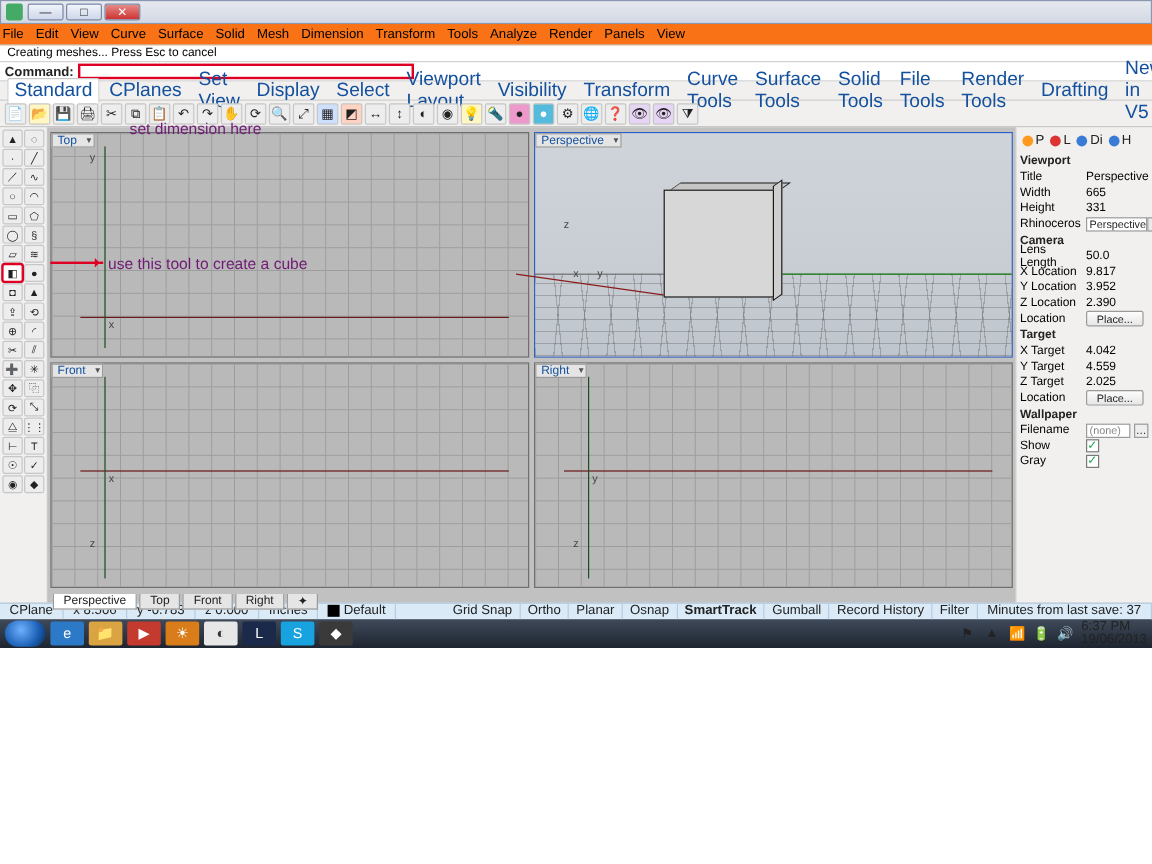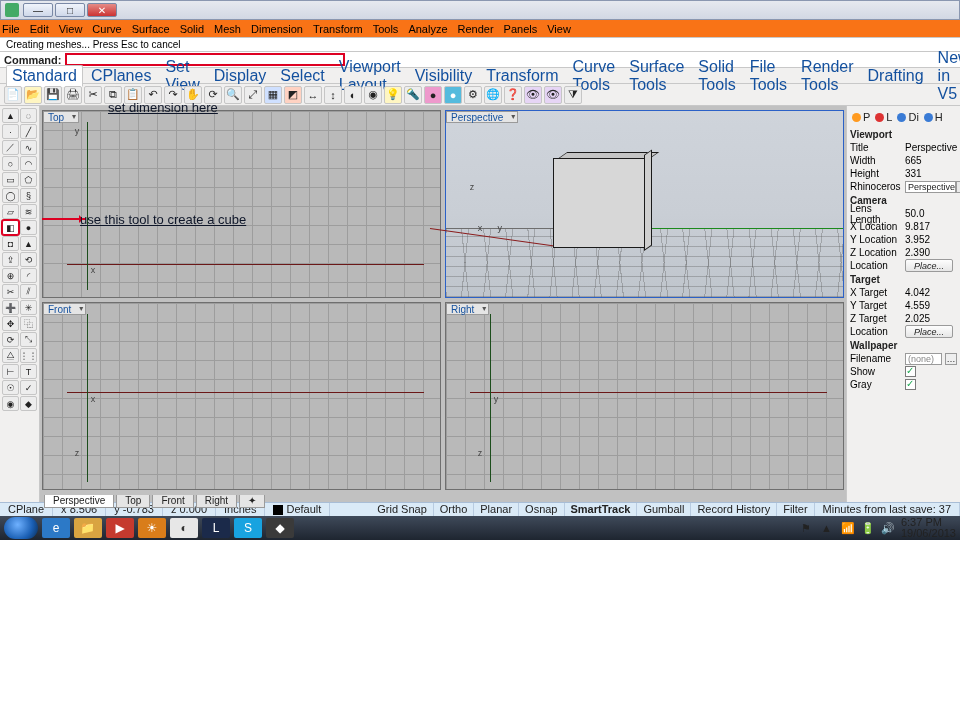--- a/index.html
+++ b/index.html
@@ -93,28 +93,28 @@
   .ptabs { display:flex; gap:5px; padding:2px 0 4px 2px;}
   .ptab { display:flex; align-items:center; gap:2px; font-size:10px;}
   .ptab .dot { width:9px;height:9px;border-radius:50%; display:inline-block;}
   .sect { font-weight:bold; font-size:10px; margin:2px 0 1px 0;}
   .prow { display:flex; align-items:center; height:13px; gap:3px;}
   .prow .plabel { flex:0 0 52px; font-size:10px; color:#000;}
   .prow .pval { flex:1; font-size:10px; color:#000;}
   .projsel { flex:1; display:flex; align-items:center;}
   .projsel .selbox { flex:1; height:12px; border:1px solid #9a9a9a; background:#fff; font-size:9px; padding-left:2px; position:relative;}
   .ddarrow { width:14px; height:12px; border:1px solid #9a9a9a; background:#eaeaea; font-size:8px; display:flex;align-items:center;justify-content:center;}
-  .pbtn { height:13px; border:1px solid #9a9a9a; background:linear-gradient(#fdfdfd,#e6e6e6); font-size:9px; padding:0 8px; border-radius:2px;font-style:italic;}
+  .pbtn { height:13px; border:1px solid #9a9a9a; background:linear-gradient(#fdfdfd,#e6e6e6); font-size:9px; padding:0 8px; border-radius:2px;}
   .chk { width:11px;height:11px;border:1px solid #7a7a7a;background:#fff; position:relative;}
   .chk.checked::after { content:"✓"; position:absolute; top:-2px; left:0; font-size:10px; color:#2a5;}
   .fnamebox { flex:1; height:12px; border:1px solid #9a9a9a; background:#fff; font-size:9px; padding-left:2px; color:#888;}
   .browsebtn { width:12px;height:12px;border:1px solid #9a9a9a;background:#eee;font-size:9px;display:flex;align-items:center;justify-content:center;}
 
   
-  .annot { position:absolute; font:13px Arial; color:#0f172a;text-decoration:underline; }
+  .annot { position:absolute; font:13px Arial; color:#701a75; }
   .arrow { position:absolute; height:2px; background:#d02; }
   .arrow::after{ content:""; position:absolute; right:-1px; top:-3px; border:4px solid transparent; border-left-color:#d02;}
 
   
   .statusbar { height:14px; background:#daeaf7; border-top:1px solid #a8bdd6; display:flex; font-size:10px;}
   .statusbar .cell { padding:0 8px; border-right:1px solid #b8cbe0;}
   .statusbar .spacer { flex:1;}
   .statusbar .toggle { padding:0 6px; border-right:1px solid #b8cbe0;}
   .statusbar .toggle.bold { font-weight:bold;}
   .defswatch { width:10px;height:10px;background:#000;display:inline-block;margin-right:3px;vertical-align:middle;}
@@ -446,21 +446,21 @@
         <div class="chk checked"></div>
       </div>
     <div class="prow">
         <div class="plabel">Gray</div>
         <div class="chk checked"></div>
       </div>
   </div>
 
   <div class="annot" style="left:108px; top:-6px;">set dimension here</div>
   <div class="arrow" style="left:42px; top:112px; width:44px;"></div>
-  <div class="annot" style="left:80px; top:106px;">use this tool to create a cube</div>
+  <div class="annot" style="left:90px; top:106px;">use this tool to create a cube</div>
 </div>
 
 <div class="statusbar">
   <div class="cell">CPlane</div>
   <div class="cell">x 8.506</div>
   <div class="cell">y -0.783</div>
   <div class="cell">z 0.000</div>
   <div class="cell">Inches</div>
   <div class="cell"><span class="defswatch"></span><span>Default</span></div>
   <div class="spacer"></div>

